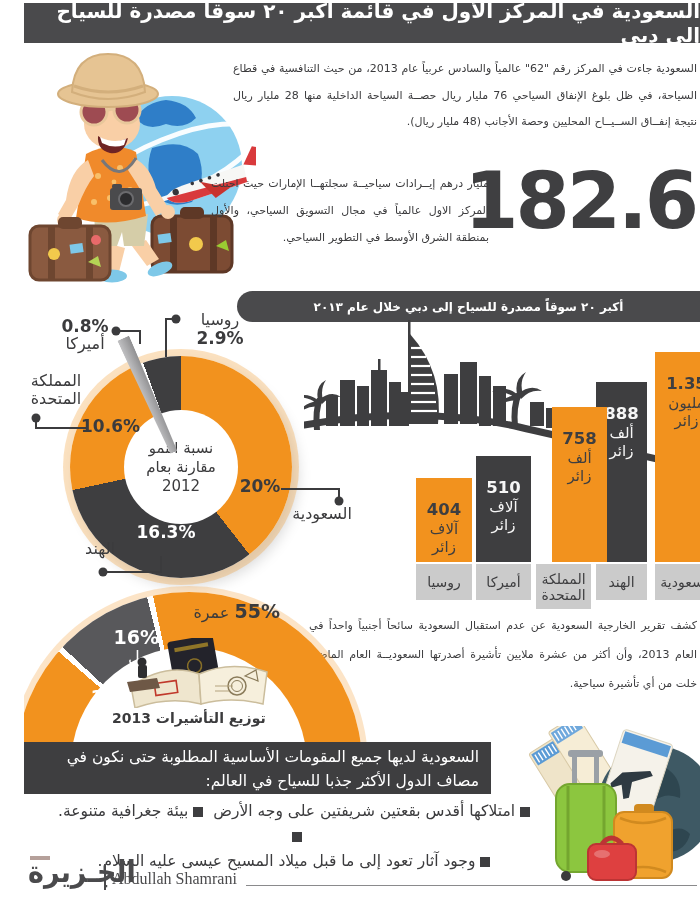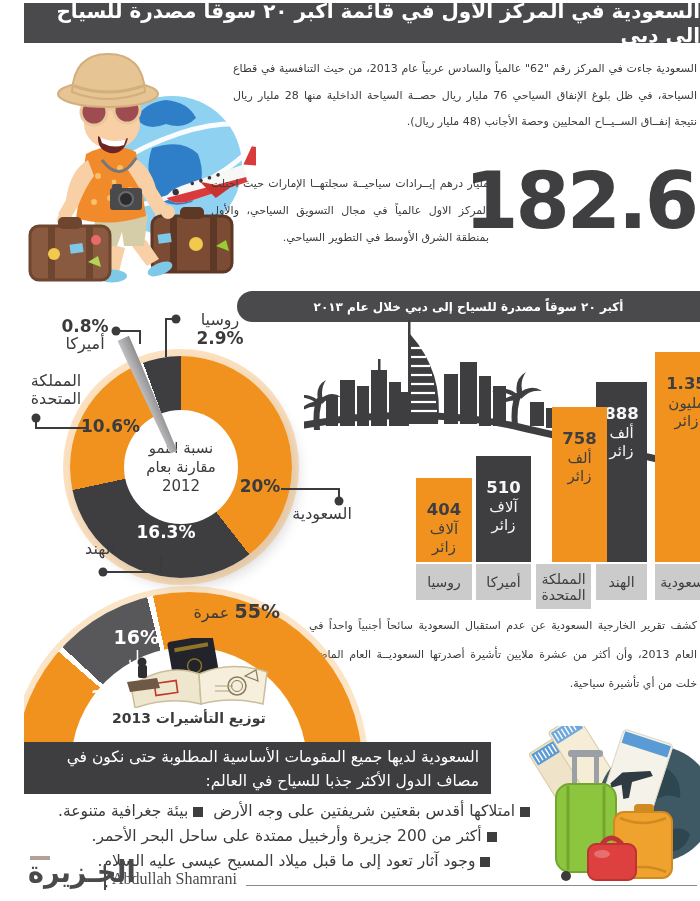--- a/index.html
+++ b/index.html
@@ -326,21 +326,21 @@
   </div>
 
   <div class="black-box">السعودية لديها جميع المقومات الأساسية المطلوبة حتى نكون في مصاف الدول الأكثر جذبا للسياح في العالم:</div>
 
   <div class="bullets">
     <div>
       <span class="sq"></span><span>امتلاكها أقدس بقعتين شريفتين على وجه الأرض</span>
       <span class="sq"></span><span>بيئة جغرافية متنوعة.</span>
     </div>
     <div>
-      <span class="sq"></span><span>أكثر من 200 جزيرة وأرخبيل ممتدة على ساحل البحر الأحمر.</span>
+      <span class="sq"></span>
     </div>
     <div>
       <span class="sq"></span><span>وجود آثار تعود إلى ما قبل ميلاد المسيح عيسى عليه السلام.</span>
     </div>
   </div>
 
   <svg class="abs" style="left:492px;top:726px;" width="208" height="158" viewBox="0 0 208 158">
     <g transform="rotate(-32 55 45)">
       <rect x="28" y="8" width="34" height="82" rx="3" fill="#EFE4C9" stroke="#D8C9A6"></rect>
       <rect x="30" y="10" width="30" height="13" fill="#5B9BD5"></rect>

